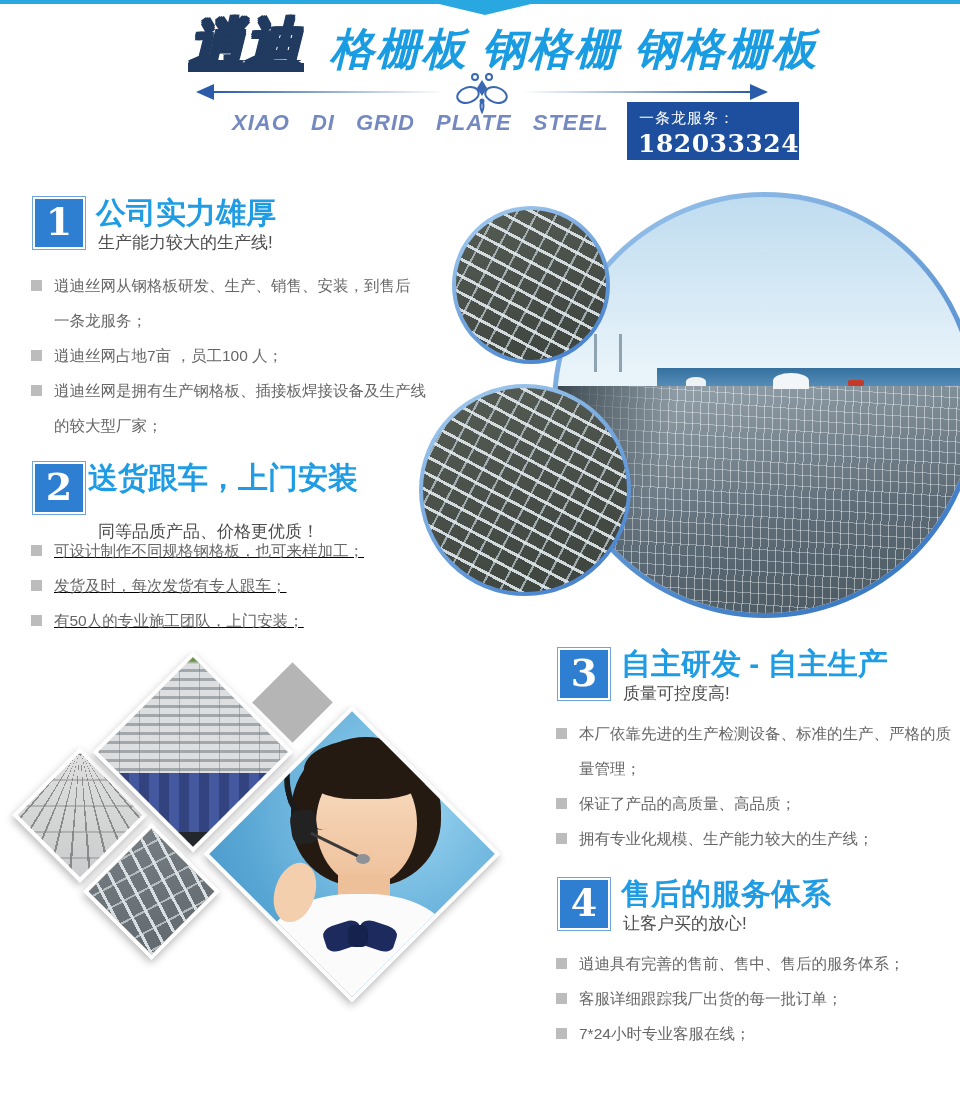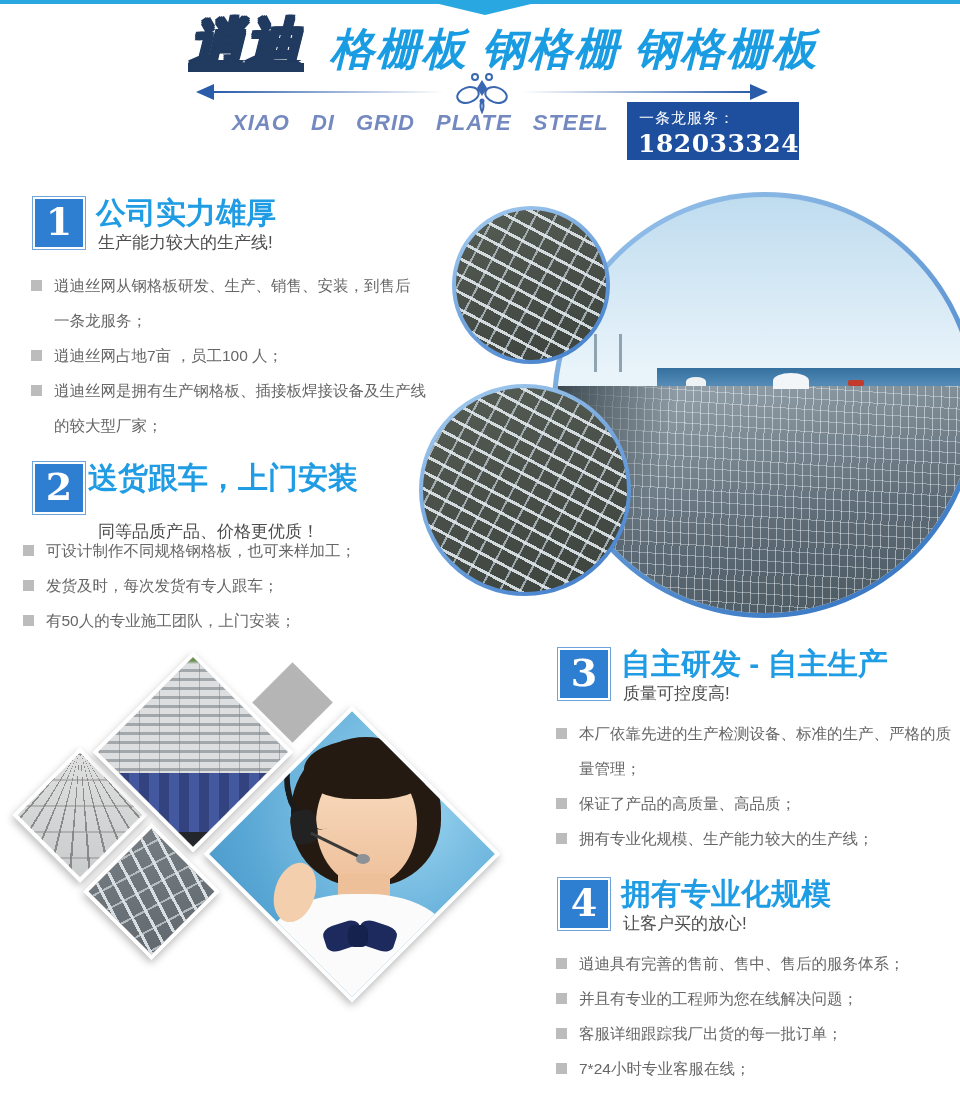--- a/index.html
+++ b/index.html
@@ -169,21 +169,21 @@
     <li>
         <span class="sq"></span>
         <span class="bt">逍迪丝网是拥有生产钢格板、插接板焊接设备及生产线
 的较大型厂家；</span>
       </li>
   </ul>
 
   <div class="numbox" style="left:33px;top:462px;">2</div>
   <div class="sec-title" style="left:88px;top:458px;">送货跟车，上门安装</div>
   <div class="sec-sub" style="left:98px;top:496px;margin-top:24px;">同等品质产品、价格更优质！</div>
-  <ul class="bullets" style="left:23px;top:533px;width:400px;">
+  <ul class="bullets" style="left:31px;top:533px;width:400px;text-decoration:underline;">
     <li>
         <span class="sq"></span>
         <span class="bt">可设计制作不同规格钢格板，也可来样加工；</span>
       </li>
     <li>
         <span class="sq"></span>
         <span class="bt">发货及时，每次发货有专人跟车；</span>
       </li>
     <li>
         <span class="sq"></span>
@@ -253,33 +253,29 @@
         <span class="sq"></span>
         <span class="bt">保证了产品的高质量、高品质；</span>
       </li>
     <li>
         <span class="sq"></span>
         <span class="bt">拥有专业化规模、生产能力较大的生产线；</span>
       </li>
   </ul>
 
   <div class="numbox" style="left:558px;top:878px;">4</div>
-  <div class="sec-title" style="left:621px;top:874px;">拥有专业化规模</div>
+  <div class="sec-title" style="left:621px;top:874px;">售后的服务体系</div>
   <div class="sec-sub" style="left:623px;top:912px;">让客户买的放心!</div>
   <ul class="bullets" style="left:556px;top:946px;width:400px;">
     <li>
         <span class="sq"></span>
         <span class="bt">逍迪具有完善的售前、售中、售后的服务体系；</span>
       </li>
     <li>
         <span class="sq"></span>
-        <span class="bt">并且有专业的工程师为您在线解决问题；</span>
-      </li>
-    <li>
-        <span class="sq"></span>
         <span class="bt">客服详细跟踪我厂出货的每一批订单；</span>
       </li>
     <li>
         <span class="sq"></span>
         <span class="bt">7*24小时专业客服在线；</span>
       </li>
   </ul>
 
 </div>
 

